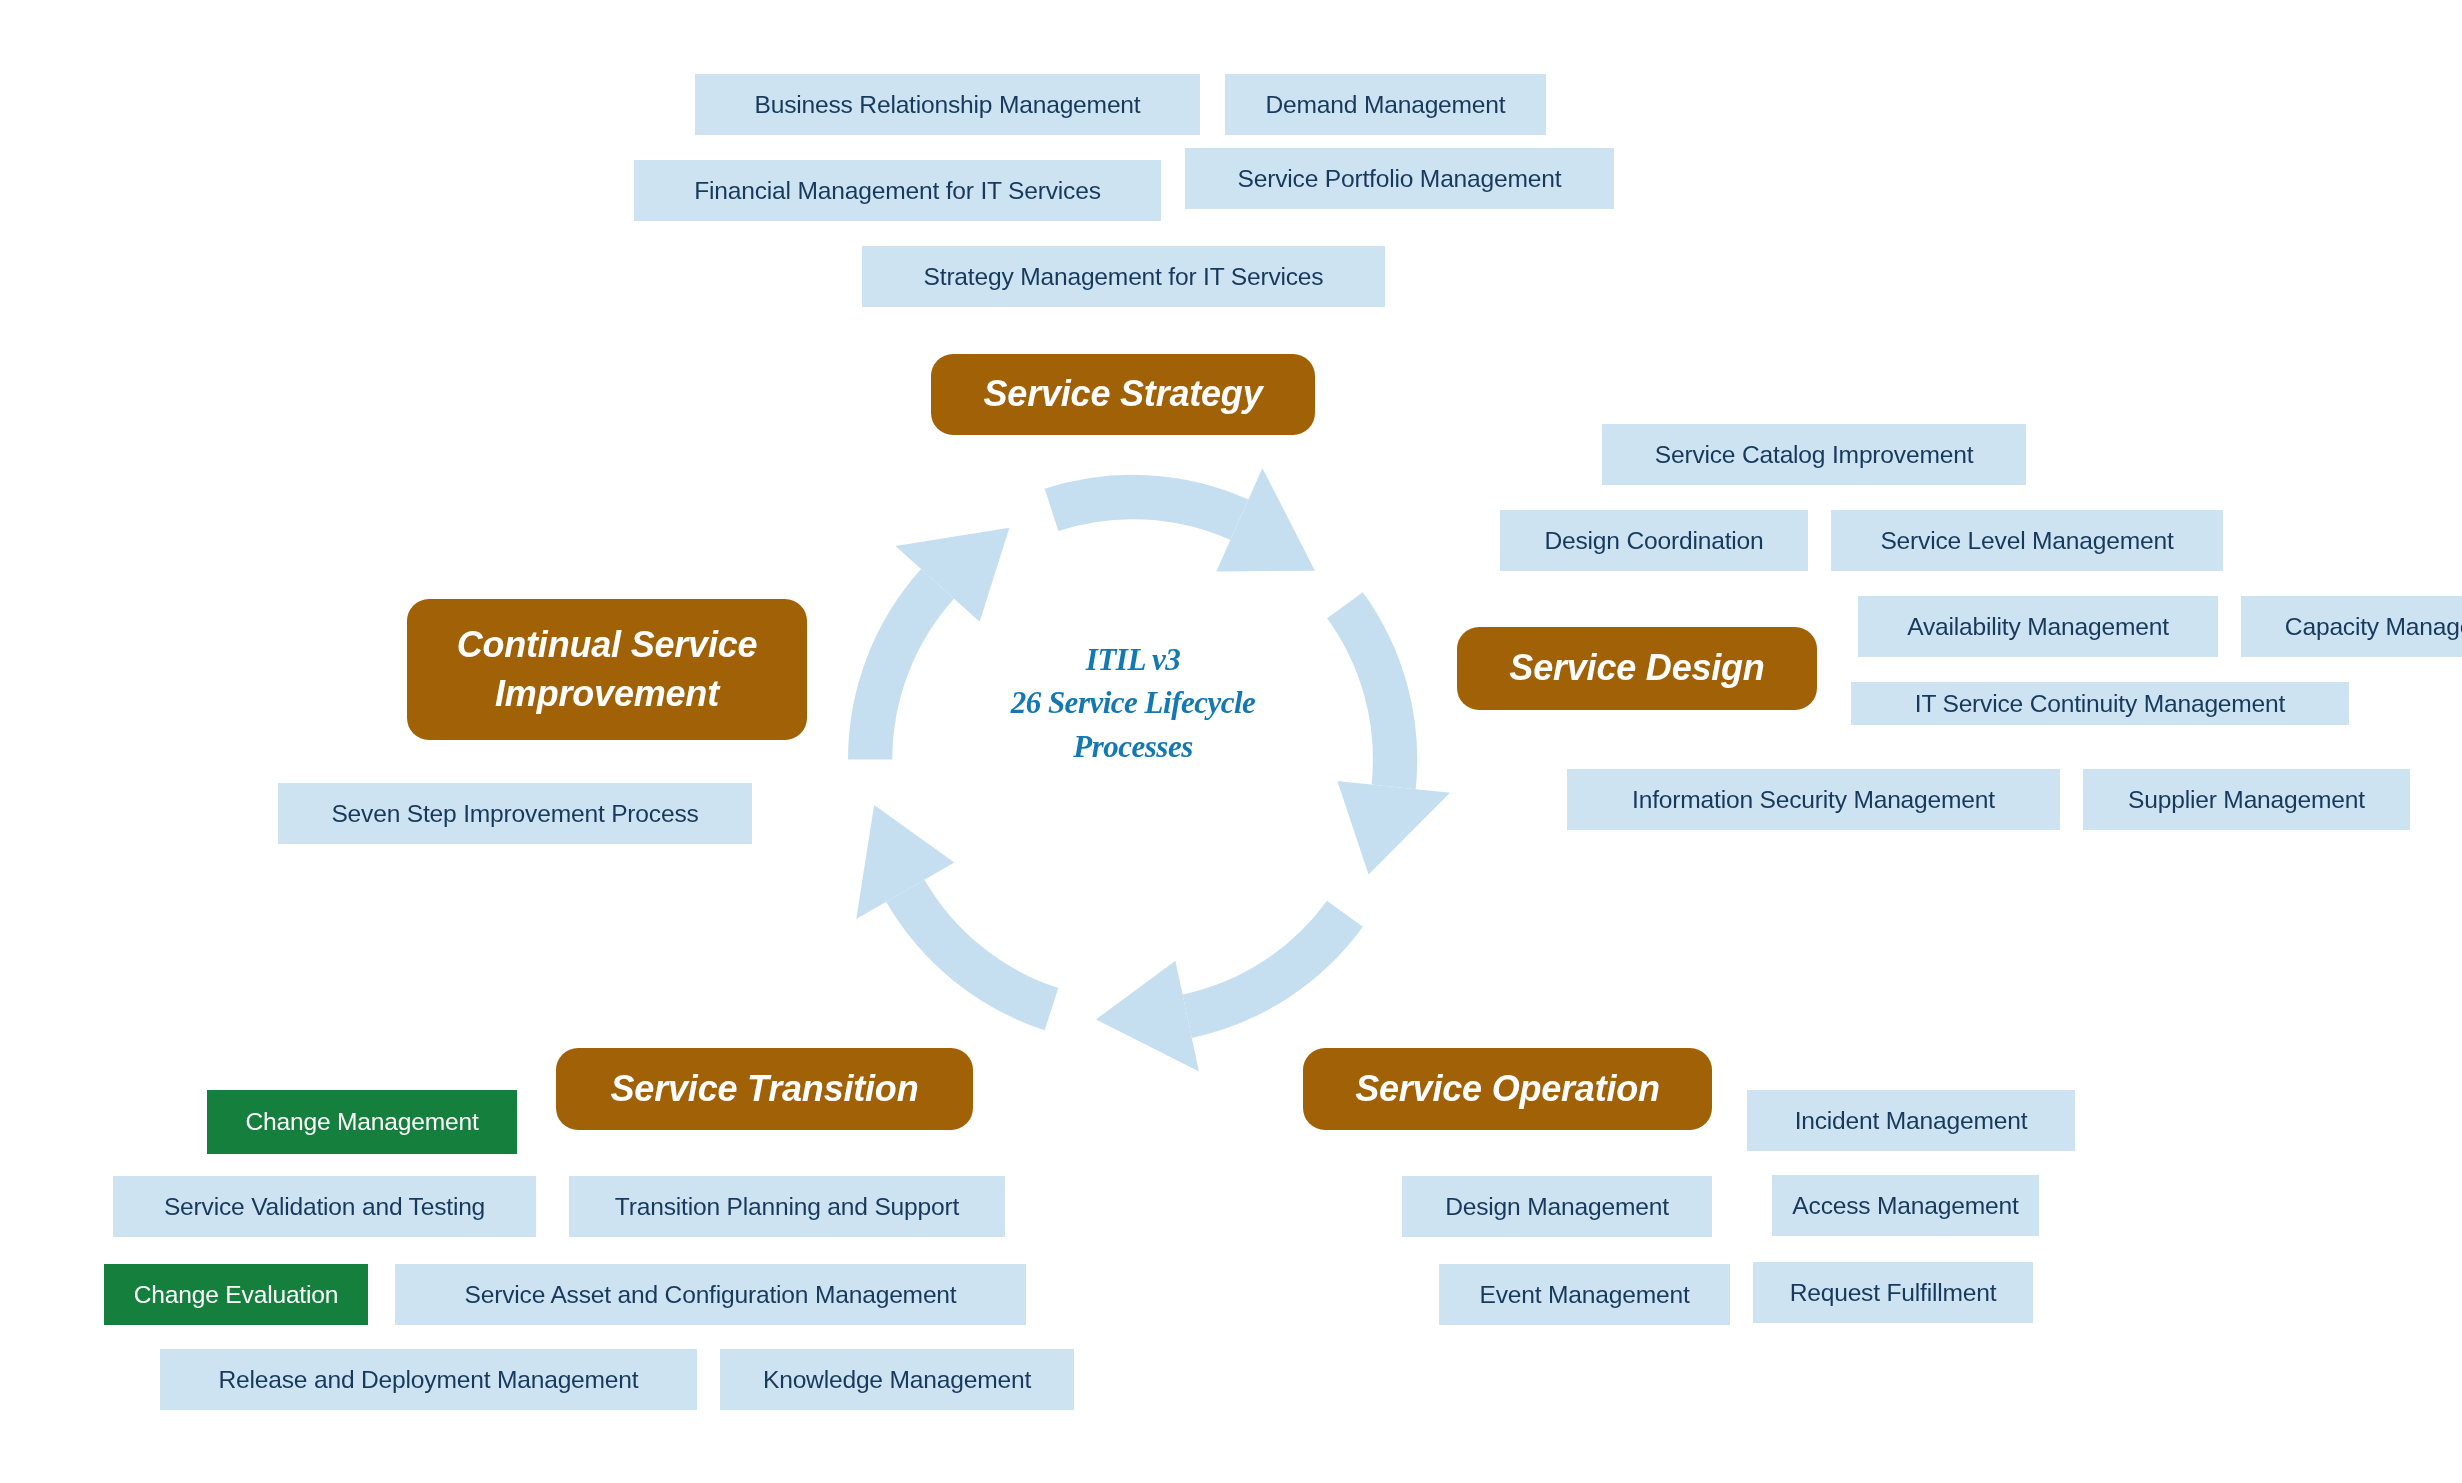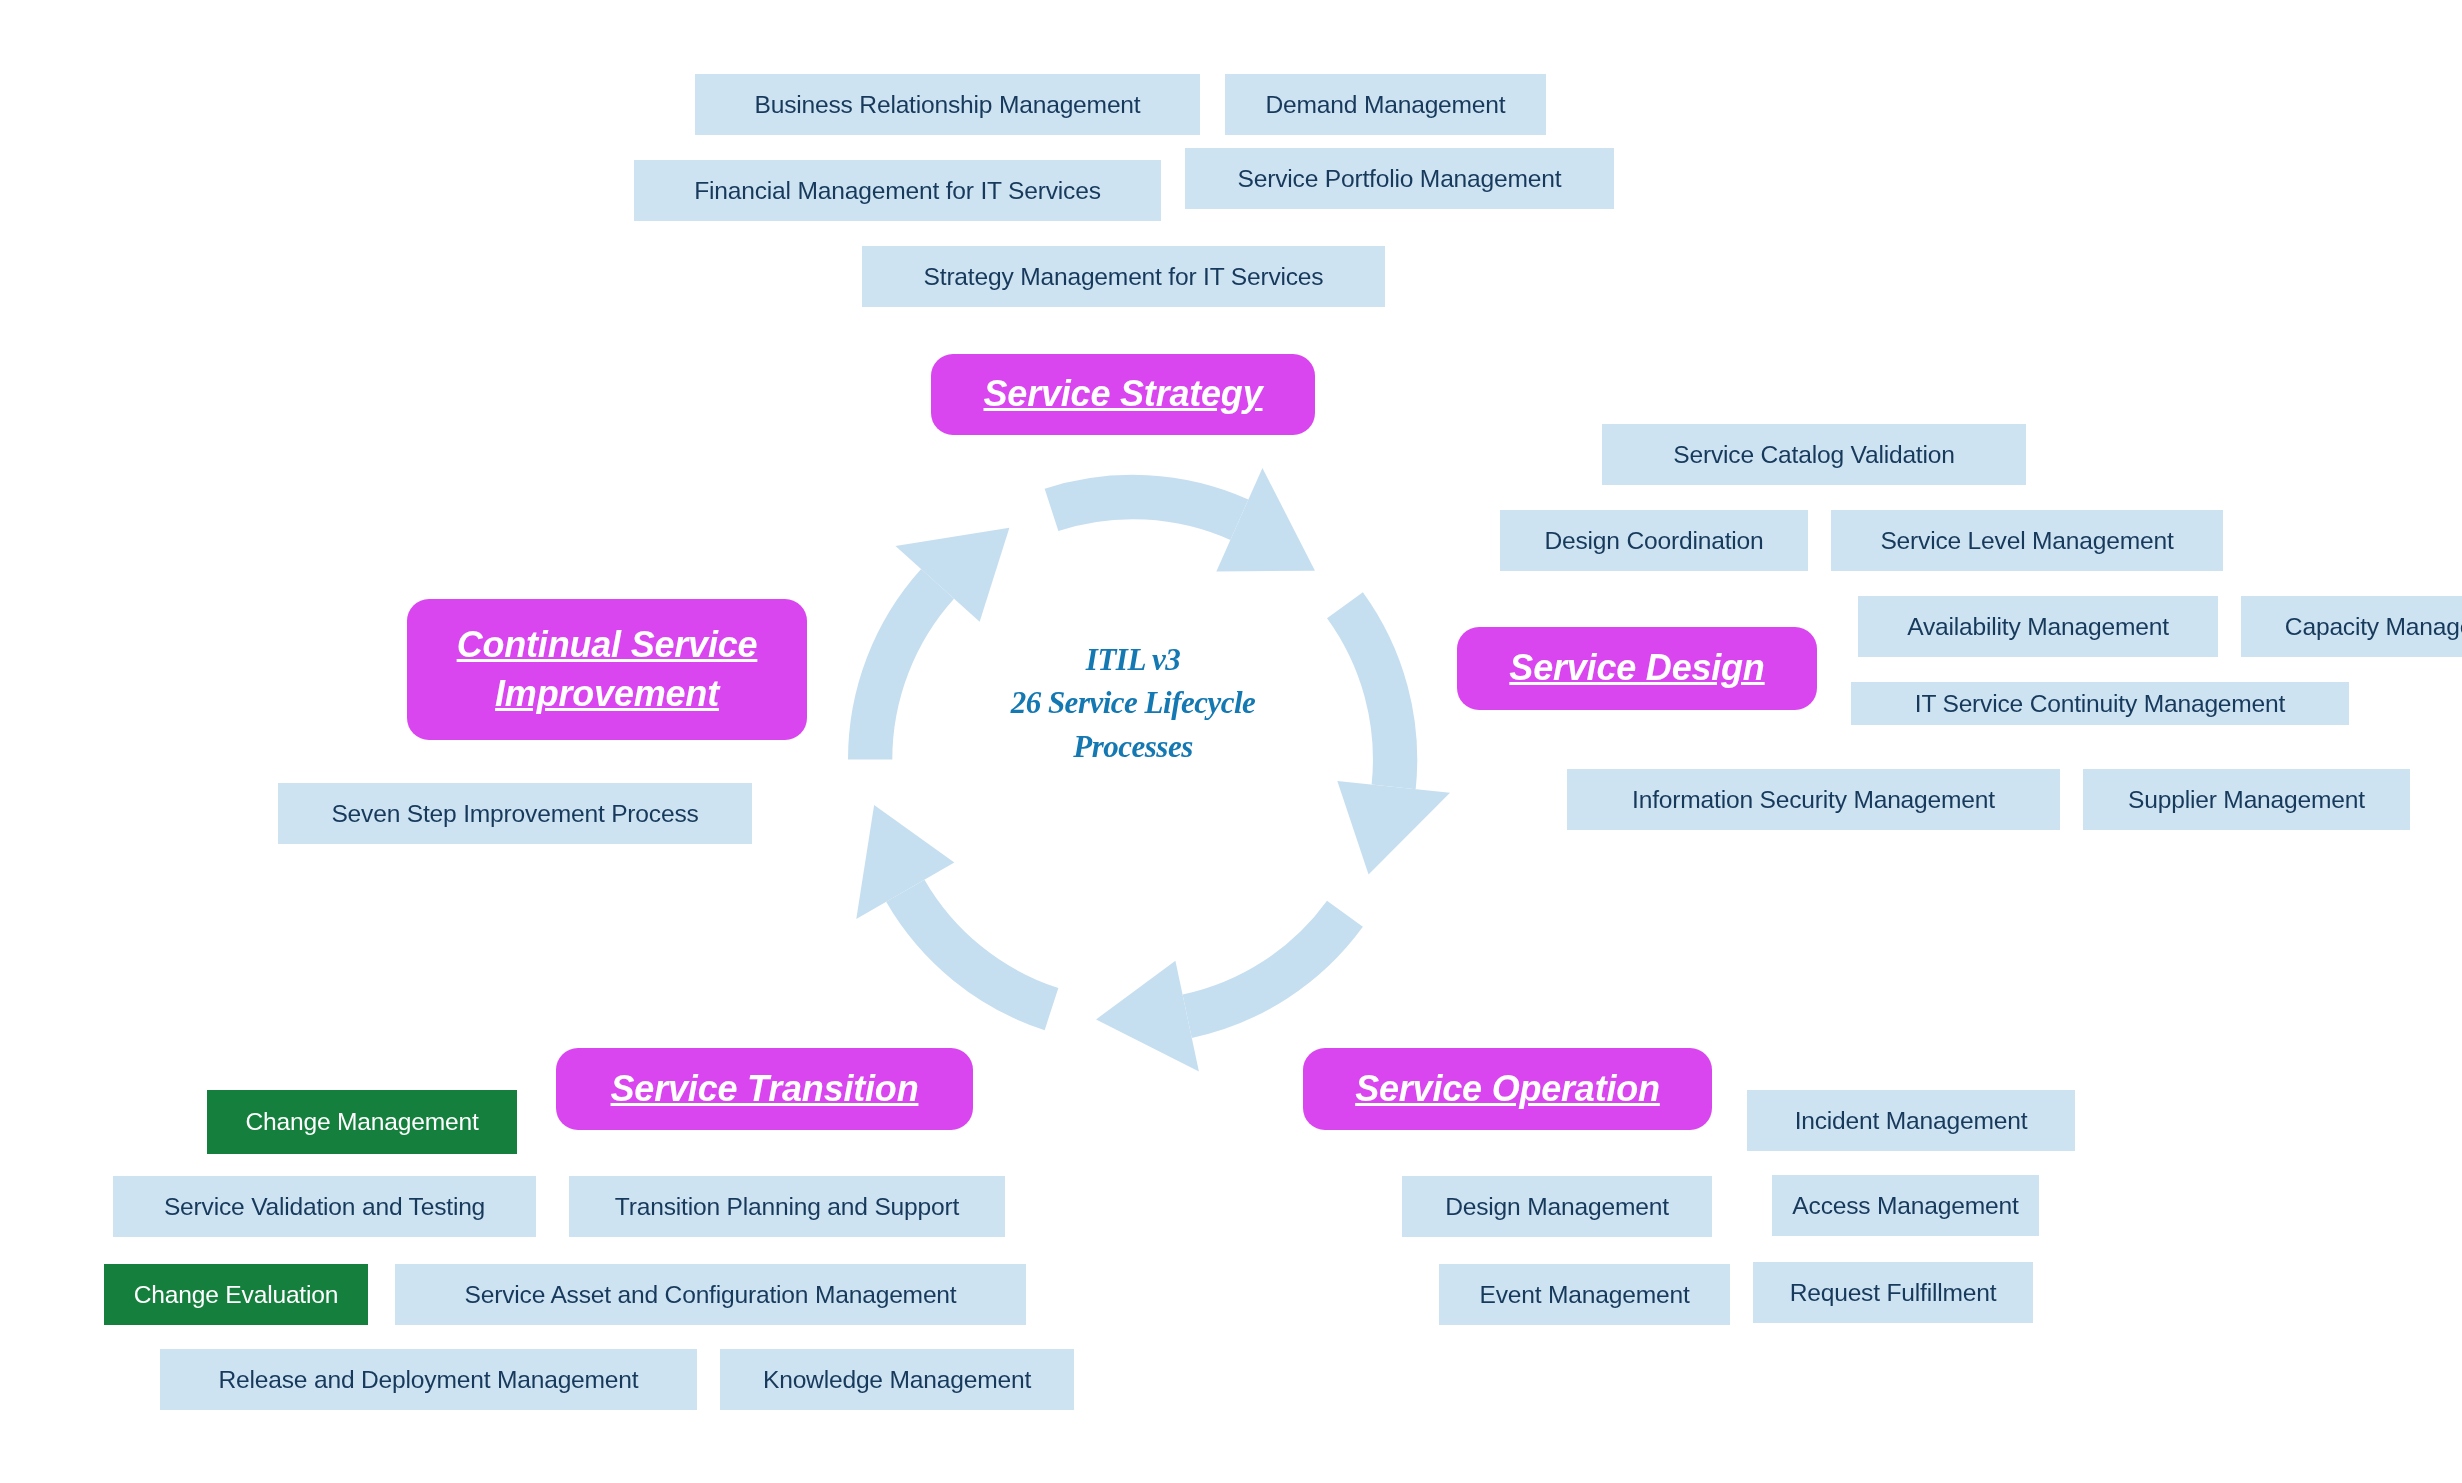--- a/index.html
+++ b/index.html
@@ -36,33 +36,32 @@
     white-space: nowrap;
     letter-spacing: -0.2px;
   }
   .process.highlight {
     background: #15803d;
     color: #ffffff;
     text-align: right;
   }
   .stage {
     position: absolute;
-    background: #d946ef;
+    background: #a16207;
     color: #ffffff;
     font-size: 36px;
     font-weight: bold;
     font-style: italic;
     display: flex;
     align-items: center;
     justify-content: center;
     text-align: center;
     border-radius: 22px;
     line-height: 1.35;
     letter-spacing: -0.2px;
-    text-decoration: underline;
   }
   #center-title {
     position: absolute;
     left: 665px;
     top: 638px;
     width: 936px;
     text-align: center;
     color: #1478b2;
     font-size: 31px;
     font-weight: bold;
@@ -101,21 +100,21 @@
   <div class="stage" style="left:407px;top:599px;width:400px;height:141px;padding:0 26px;box-sizing:border-box">Continual Service Improvement</div>
   <div class="stage" style="left:556px;top:1048px;width:417px;height:82px">Service Transition</div>
   <div class="stage" style="left:1303px;top:1048px;width:409px;height:82px">Service Operation</div>
 
   <div class="process" style="left:695px;top:74px;width:505px;height:61px">Business Relationship Management</div>
   <div class="process" style="left:1225px;top:74px;width:321px;height:61px">Demand Management</div>
   <div class="process" style="left:634px;top:160px;width:527px;height:61px">Financial Management for IT Services</div>
   <div class="process" style="left:1185px;top:148px;width:429px;height:61px">Service Portfolio Management</div>
   <div class="process" style="left:862px;top:246px;width:523px;height:61px">Strategy Management for IT Services</div>
 
-  <div class="process" style="left:1602px;top:424px;width:424px;height:61px">Service Catalog Validation</div>
+  <div class="process" style="left:1602px;top:424px;width:424px;height:61px">Service Catalog Improvement</div>
   <div class="process" style="left:1500px;top:510px;width:308px;height:61px">Design Coordination</div>
   <div class="process" style="left:1831px;top:510px;width:392px;height:61px">Service Level Management</div>
   <div class="process" style="left:1858px;top:596px;width:360px;height:61px">Availability Management</div>
   <div class="process" style="left:2241px;top:596px;width:330px;height:61px">Capacity Management</div>
   <div class="process" style="left:1851px;top:682px;width:498px;height:43px">IT Service Continuity Management</div>
   <div class="process" style="left:1567px;top:769px;width:493px;height:61px">Information Security Management</div>
   <div class="process" style="left:2083px;top:769px;width:327px;height:61px">Supplier Management</div>
 
   <div class="process" style="left:278px;top:783px;width:474px;height:61px">Seven Step Improvement Process</div>
 

